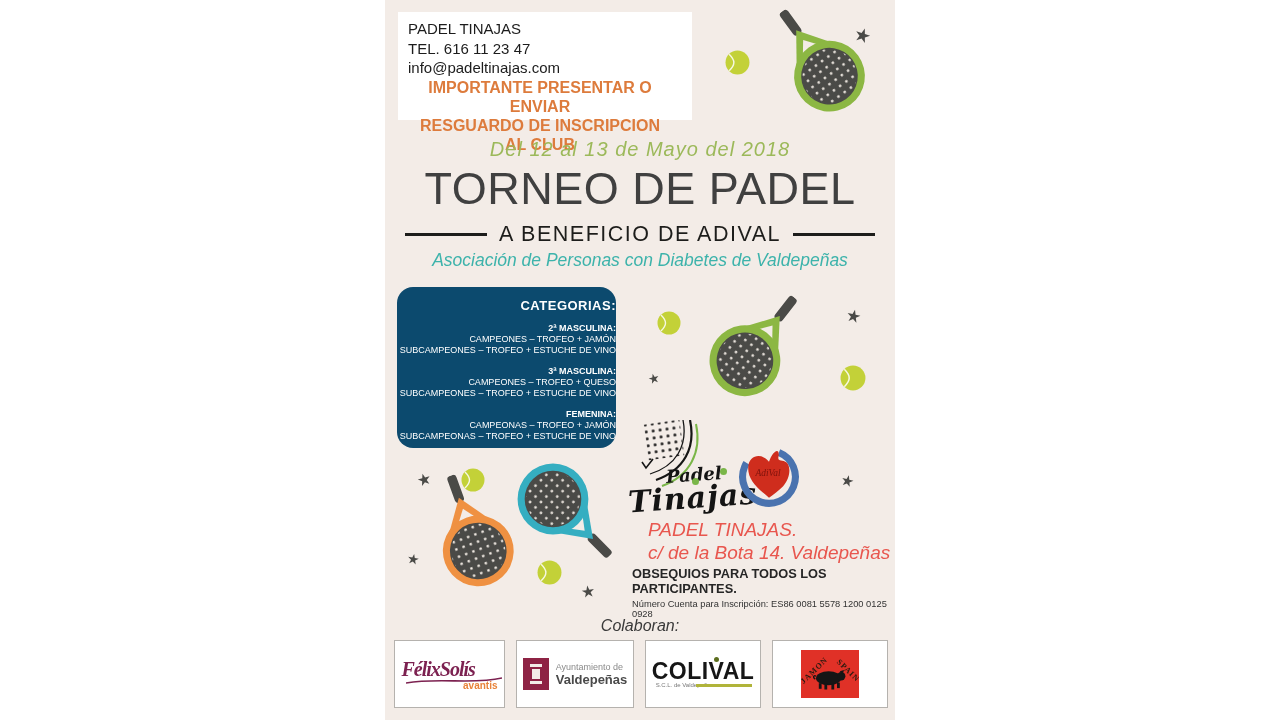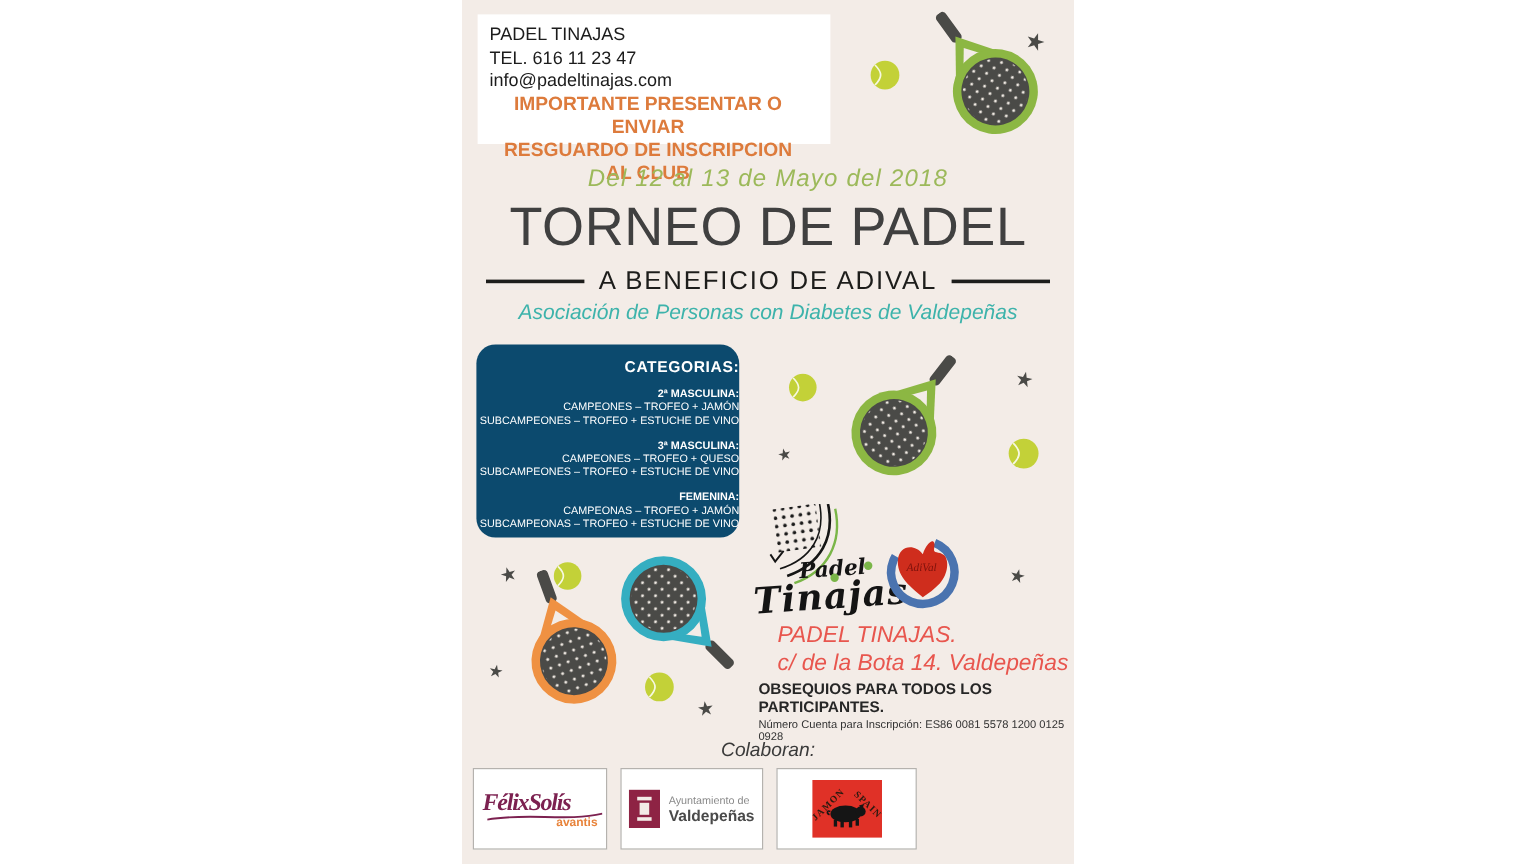--- a/index.html
+++ b/index.html
@@ -245,20 +245,28 @@
             <rect x="9" y="11" width="8" height="10" fill="#f3ece7"></rect>
             <rect x="7" y="23" width="12" height="3" fill="#f3ece7"></rect>
           </svg>
           <div class="ayto-text">
             <span class="ayto-l1">Ayuntamiento de</span>
             <span class="ayto-l2">Valdepeñas</span>
           </div>
         </div>
       </div>
 
+      <div class="logo-box box-colival">
+        <div class="colival-wrap">
+          <span class="colival-olive"></span>
+          <div class="colival-word">COLIVAL</div>
+          <div class="colival-bar"></div>
+          <div class="colival-sub">S.C.L. de Valdepeñas</div>
+        </div>
+      </div>
 
       <div class="logo-box box-jamon">
         <div class="jamon-red">
           <span class="jamon-w1">JAMON</span>
           <span class="jamon-w2">SPAIN</span>
           <svg class="jamon-pig" width="42" height="26" viewBox="0 0 60 36">
             <ellipse cx="28" cy="17" rx="18" ry="10" fill="#151515"></ellipse>
             <circle cx="46" cy="14" r="6" fill="#151515"></circle>
             <polygon points="44,7 50,5 48,12" fill="#151515"></polygon>
             <rect x="14" y="24" width="4" height="8" fill="#151515"></rect>

